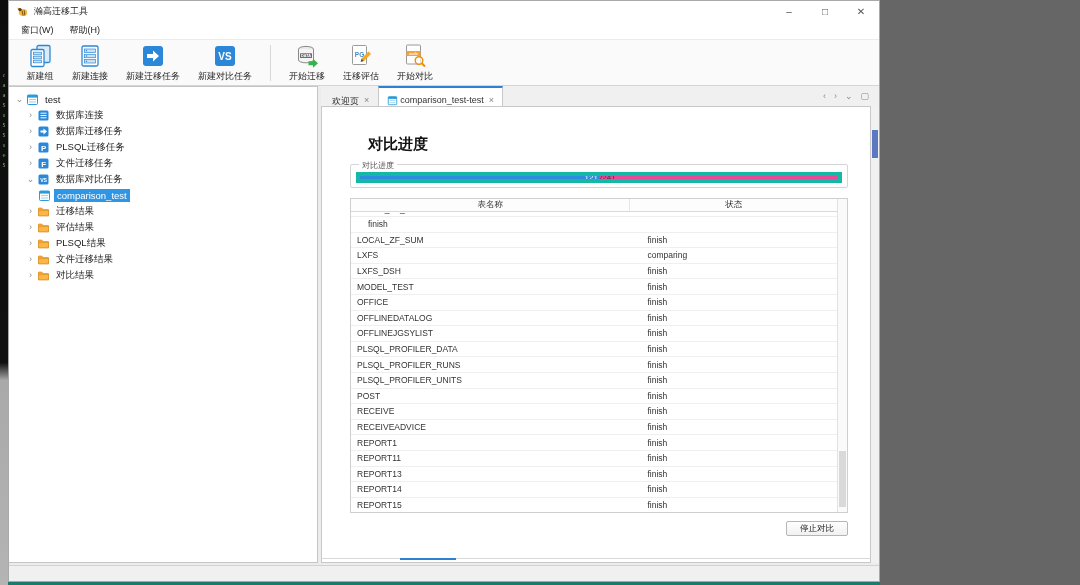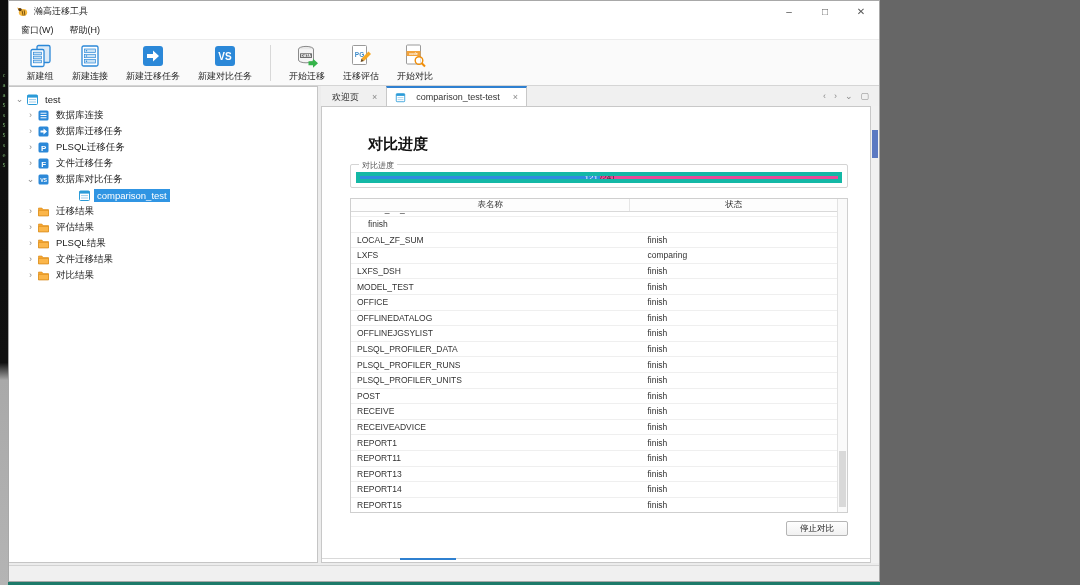--- a/index.html
+++ b/index.html
@@ -52,21 +52,21 @@
   .chev { width:11px; flex:none; color:#8a8a8a; font-size:9px; text-align:center; }
   .ticon { width:13px; height:13px; flex:none; margin:0 3px 0 1px; display:flex; }
   .ticon svg { display:block; }
   .tlabel { font-size:9.5px; color:#222; padding:1px 3px; white-space:nowrap; }
   .tlabel.sel { background:#3095e3; color:#fff; }
 
   
   .content-wrap { flex:1; display:flex; flex-direction:column; position:relative; margin-left:3px; margin-bottom:2px; }
   .tabbar { height:20px; flex:none; display:flex; align-items:flex-end; background:#f0f0f0; padding-left:2px; }
   .tabs-left { display:flex; align-items:flex-end; height:100%; }
-  .tab { height:19px; display:flex; align-items:center; padding:0 8px; font-size:9px; color:#333; gap:10px;
+  .tab { height:19px; display:flex; padding:7px 8px; font-size:9px; color:#333; gap:2px;
          border:1px solid transparent; border-bottom:none; }
   .tab.active { background:#fff; border-color:#c8c8c8; border-top:2px solid #2f80d0; height:20px;margin-top:17px; }
   .tab-icon { width:11px; height:11px; display:flex; }
   .tab-close { color:#888; font-size:9px; margin-left:3px; }
   .tab-nav { margin-left:auto; display:flex; gap:8px; align-items:center; padding-right:10px; height:100%; }
   .tnav { color:#8a8a8a; font-size:9px; }
 
   .content-box { flex:1; background:#fff; border:1px solid #c8c8c8; margin-right:8px; overflow:hidden; display:flex; }
   .ci { flex:1; display:flex; flex-direction:column; padding:26px 22px 0 28px; overflow:hidden; }
   .heading { font-size:15px; font-weight:bold; color:#111; margin:2px 0 10px 18px; }
@@ -294,21 +294,21 @@
             <div class="tree-row" style="padding-left: 16px;">
               <span class="chev">⌄</span>
               <span class="ticon">
                 <svg width="13" height="13" viewBox="0 0 13 13">
                   <rect x="1.5" y="1.5" width="10" height="10" rx="1.5" fill="#2b88d8"></rect>
                   <text x="6.6" y="8.8" text-anchor="middle" font-size="5.2" font-weight="bold" fill="#fff" font-family="sans-serif">VS</text>
                 </svg>
               </span>
               <span class="tlabel">数据库对比任务</span>
             </div>
-            <div class="tree-row" style="padding-left: 17px; margin-left: 40px;">
+            <div class="tree-row" style="padding-left: 17px;">
               <span class="chev"></span>
               <span class="ticon">
                 <svg width="13" height="13" viewBox="0 0 13 13">
                   <rect x="1.5" y="2" width="10" height="9.5" rx="1" fill="#fff" stroke="#2b9bd8"></rect>
                   <rect x="1.5" y="2" width="10" height="2.6" fill="#2b9bd8"></rect>
                   <line x1="3" y1="6.6" x2="10" y2="6.6" stroke="#9fcdea"></line>
                   <line x1="3" y1="9" x2="10" y2="9" stroke="#9fcdea"></line>
                 </svg>
               </span>
               <span class="tlabel sel">comparison_test</span>

